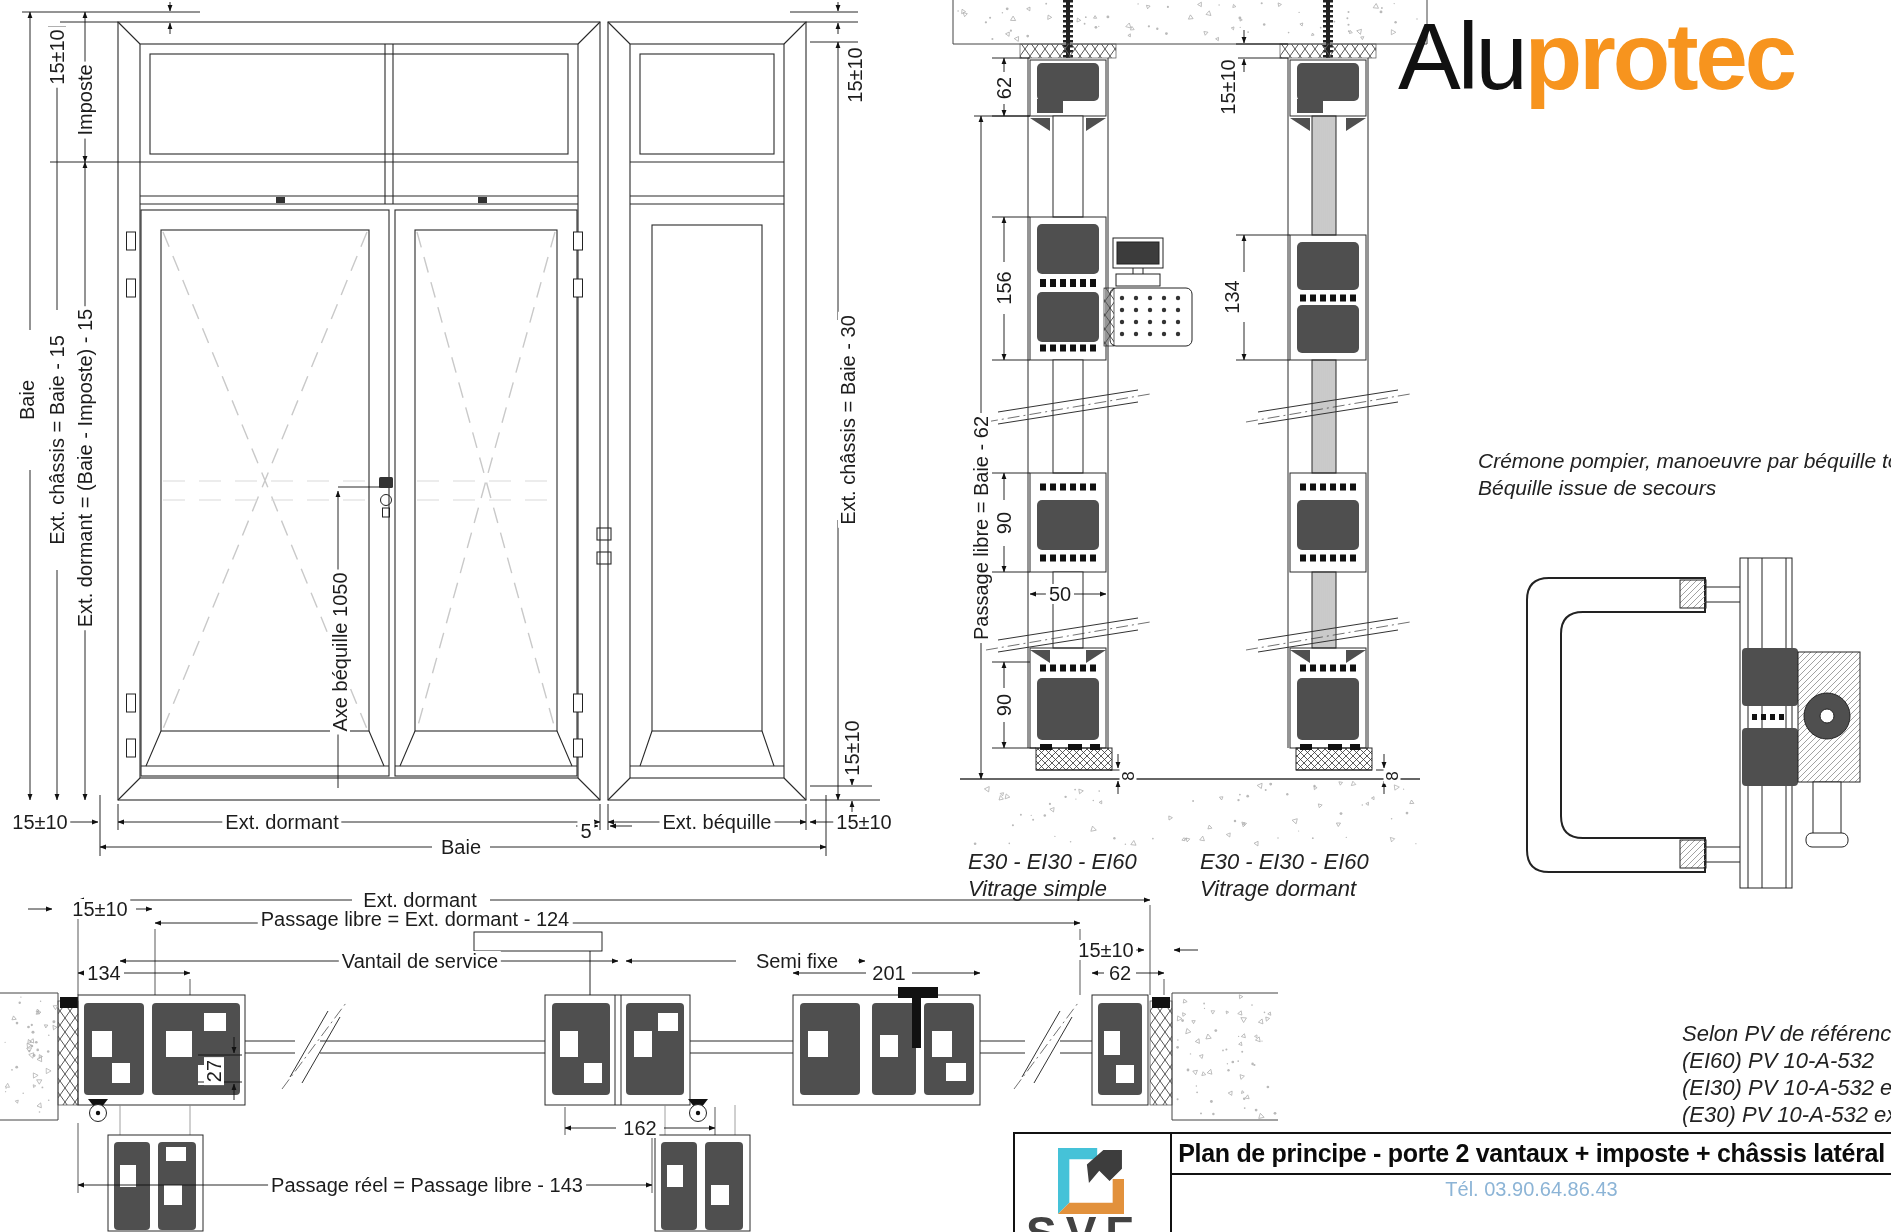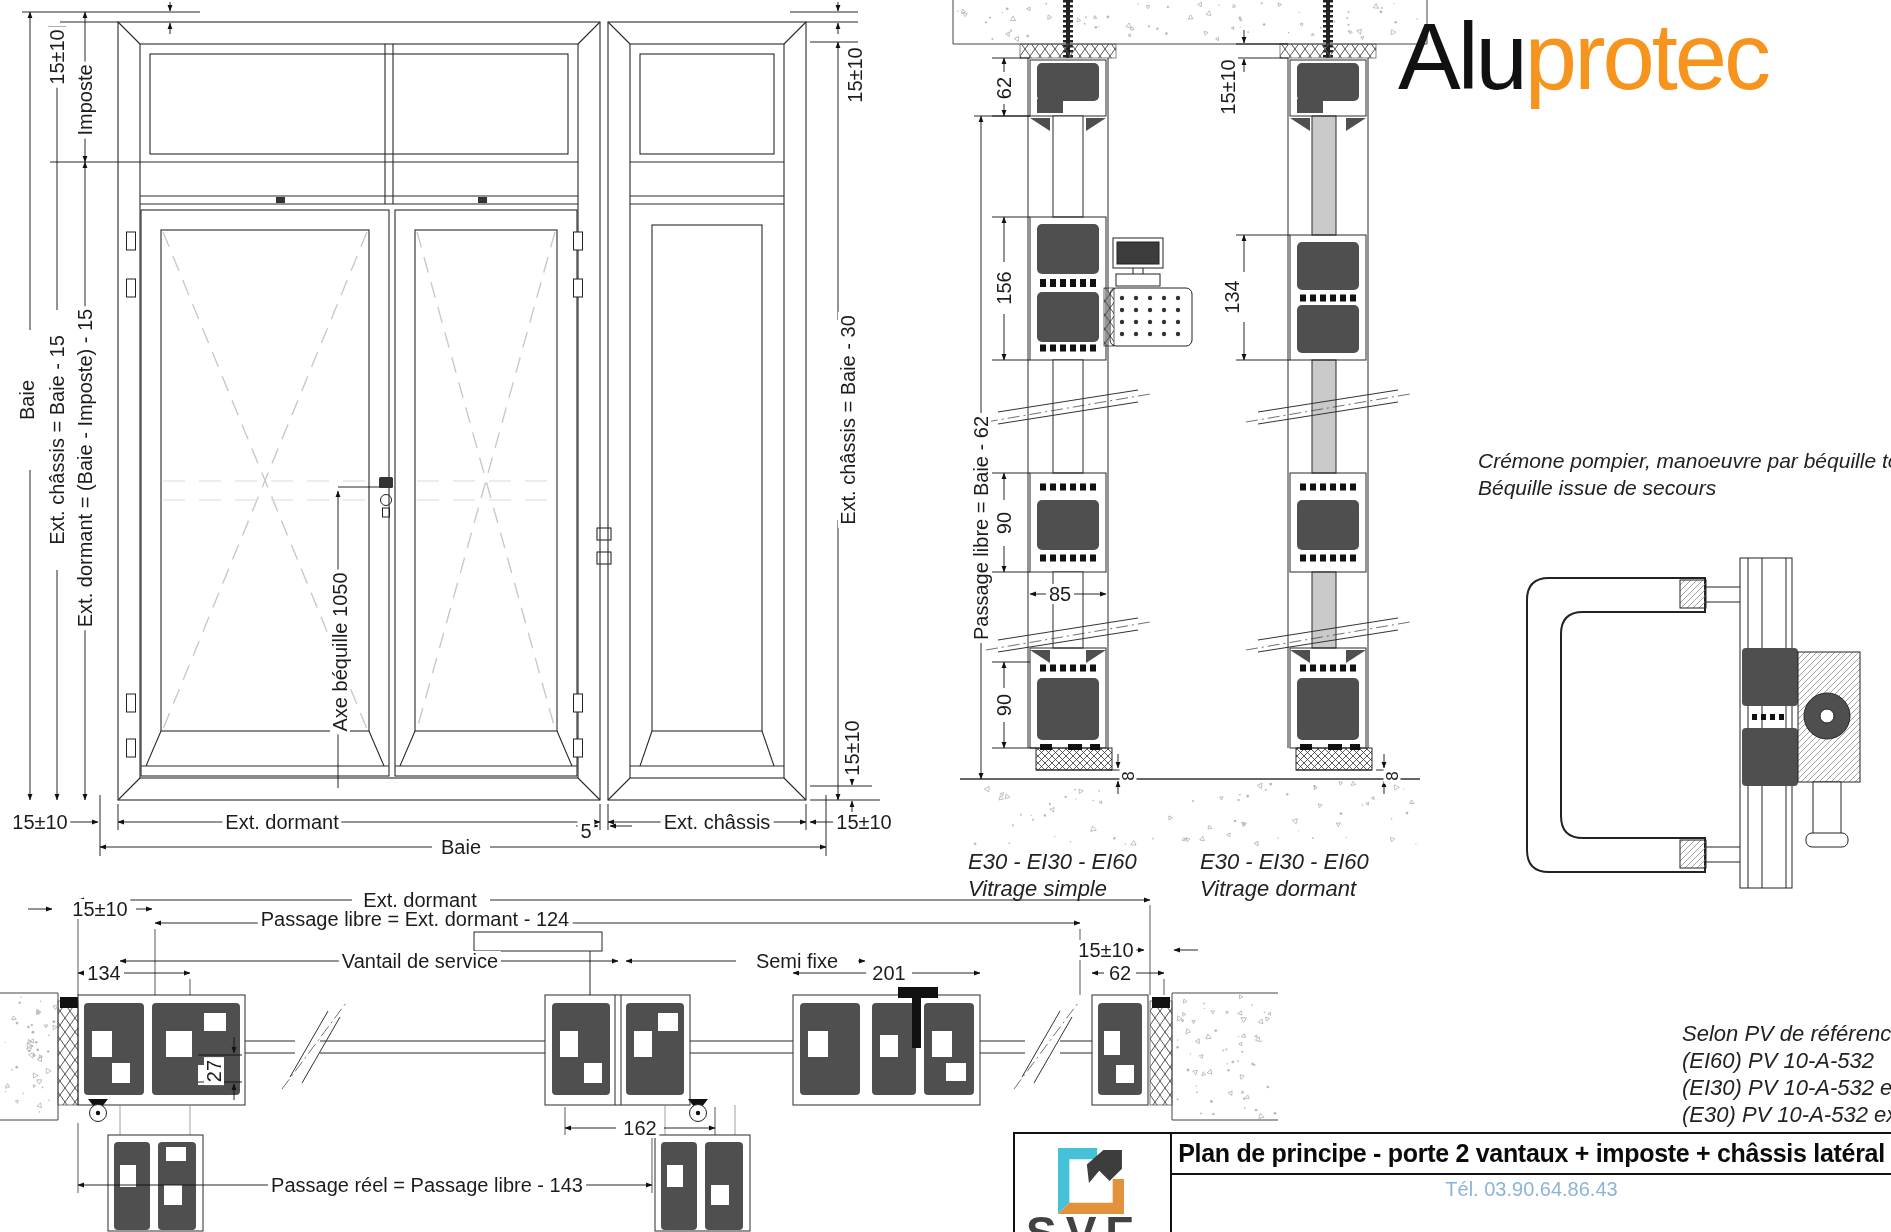--- a/index.html
+++ b/index.html
@@ -6,21 +6,21 @@
   body{width:1891px;height:1232px;position:relative;background:#fff;overflow:hidden;
        font-family:"Liberation Sans",sans-serif;}
   svg{position:absolute;overflow:visible;}
   .t,.tv{position:absolute;font:20px/1 "Liberation Sans",sans-serif;color:#1c1c1c;
        white-space:nowrap;transform:translate(-50%,-50%);background:#fff;padding:0 3px;}
   .tv{transform:translate(-50%,-50%) rotate(-90deg);}
   .sm{font-size:17px;}
   .note{position:absolute;font:italic 22px/27px "Liberation Sans",sans-serif;color:#222;white-space:nowrap;}
   .brand{position:absolute;left:1398px;top:10px;font:94px/1 "Liberation Sans",sans-serif;
        letter-spacing:-3px;color:#111;white-space:nowrap;}
-  .brand .orange{color:#F7941E;}
+  .brand .orange{color:#F7941E;font-weight:bold;}
   .tblock{position:absolute;left:1013px;top:1132px;width:878px;height:116px;
        border-top:2px solid #111;border-left:2px solid #111;box-sizing:border-box;}
   .tb-logo{position:absolute;left:0;top:0;width:157px;height:100px;border-right:2px solid #111;box-sizing:border-box;}
   .tb-right{position:absolute;left:157px;top:0;right:0;height:100%;}
   .tb-title{position:absolute;left:0;top:0;width:100%;height:41px;border-bottom:2px solid #111;
        box-sizing:border-box;display:flex;align-items:center;justify-content:center;
        font:bold 25px "Liberation Sans",sans-serif;color:#0b0b0b;letter-spacing:-0.3px;}
   .tb-addr{position:absolute;left:0;top:44px;width:100%;text-align:center;
        font:20px/22px "Liberation Sans",sans-serif;color:#8CB4D6;}
   .svf-text{position:absolute;left:1026px;top:1206px;font:bold 46px "Liberation Sans",sans-serif;
@@ -701,29 +701,29 @@
 <div class="tv" style="left:27px;top:400px">Baie</div>
 <div class="tv" style="left:57px;top:440px">Ext. châssis = Baie - 15</div>
 <div class="tv" style="left:85px;top:468px">Ext. dormant = (Baie - Imposte) - 15</div>
 <div class="tv" style="left:340px;top:652px">Axe béquille 1050</div>
 <div class="tv" style="left:855px;top:75px">15±10</div>
 <div class="tv" style="left:848px;top:420px">Ext. châssis = Baie - 30</div>
 <div class="tv" style="left:852px;top:748px">15±10</div>
 <div class="t" style="left:40px;top:822px">15±10</div>
 <div class="t" style="left:282px;top:822px">Ext. dormant</div>
 <div class="t" style="left:586px;top:831px">5</div>
-<div class="t" style="left:717px;top:822px">Ext. châssis</div>
+<div class="t" style="left:717px;top:822px">Ext. béquille</div>
 <div class="t" style="left:864px;top:822px">15±10</div>
 <div class="t" style="left:461px;top:847px">Baie</div>
 
 <div class="tv" style="left:1004px;top:88px">62</div>
 <div class="tv" style="left:1004px;top:288px">156</div>
 <div class="tv" style="left:981px;top:528px">Passage libre = Baie - 62</div>
 <div class="tv" style="left:1004px;top:523px">90</div>
-<div class="t" style="left:1060px;top:594px">85</div>
+<div class="t" style="left:1060px;top:594px">50</div>
 <div class="tv" style="left:1004px;top:705px">90</div>
 <div class="tv sm" style="left:1128px;top:776px">8</div>
 <div class="tv" style="left:1228px;top:87px">15±10</div>
 <div class="tv" style="left:1232px;top:297px">134</div>
 <div class="tv sm" style="left:1392px;top:776px">8</div>
 
 <div class="note" style="left:968px;top:848px">
   <div>E30 - EI30 - EI60</div>
   <div>Vitrage simple</div>
 </div>

